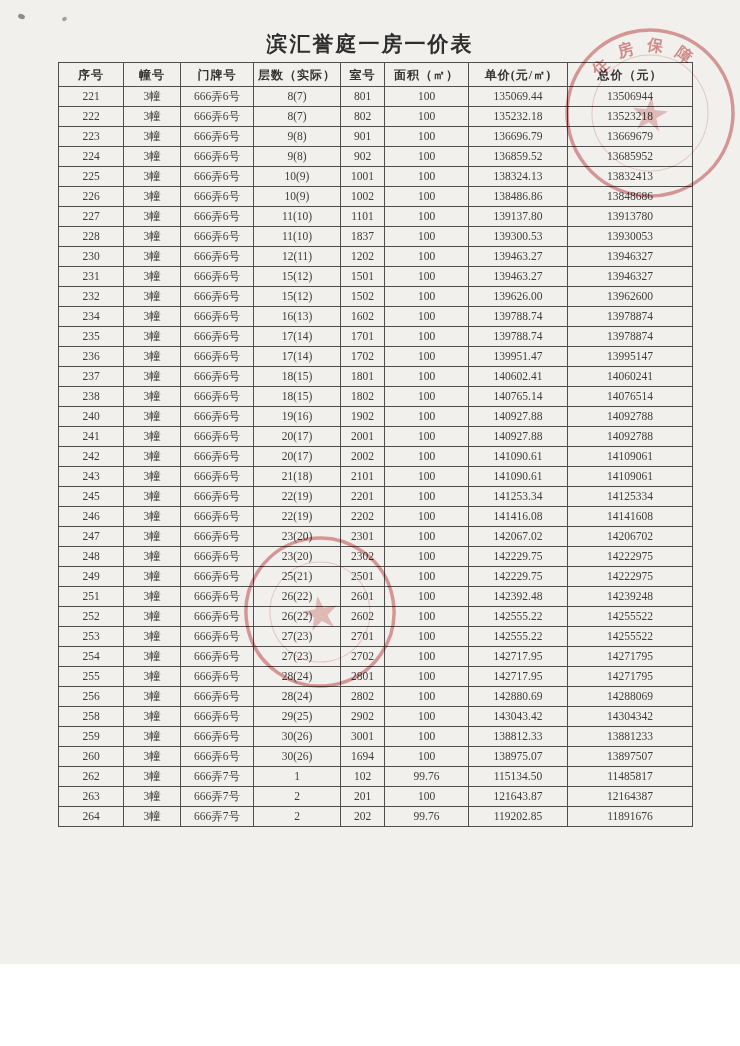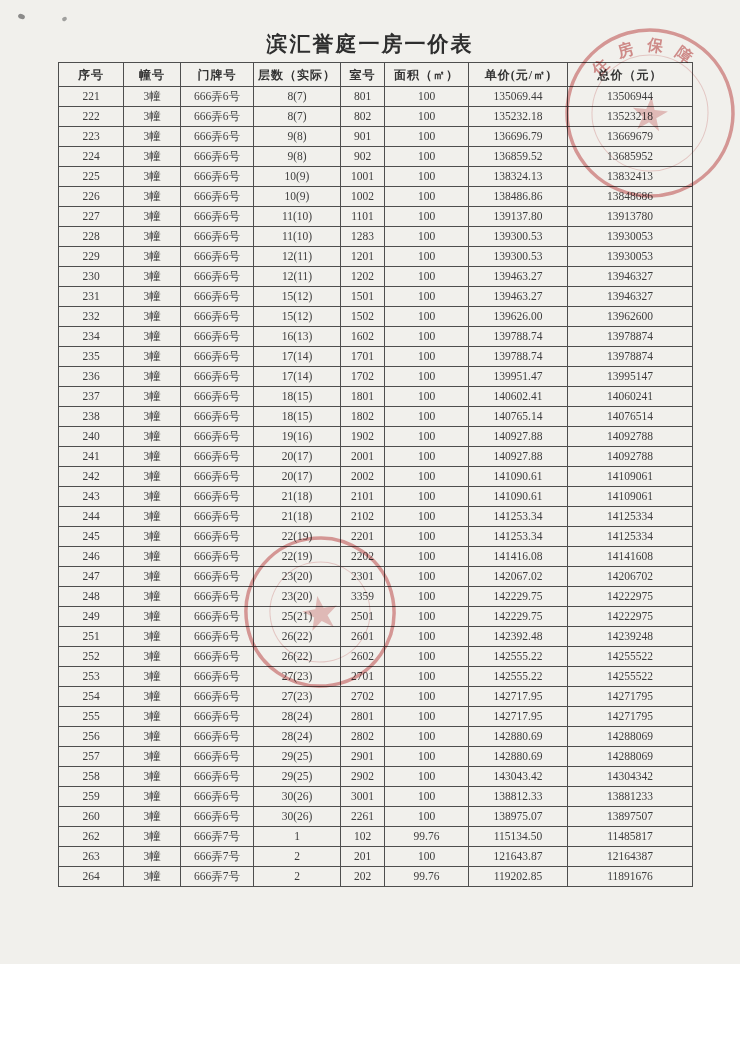--- a/index.html
+++ b/index.html
@@ -165,36 +165,26 @@
           <td>1101</td>
           <td>100</td>
           <td>139137.80</td>
           <td>13913780</td>
         </tr>
         <tr>
           <td>228</td>
           <td>3幢</td>
           <td>666弄6号</td>
           <td>11(10)</td>
-          <td>1283</td>
+          <td>1837</td>
           <td>100</td>
           <td>139300.53</td>
           <td>13930053</td>
         </tr>
         <tr>
-          <td>229</td>
-          <td>3幢</td>
-          <td>666弄6号</td>
-          <td>12(11)</td>
-          <td>1201</td>
-          <td>100</td>
-          <td>139300.53</td>
-          <td>13930053</td>
-        </tr>
-        <tr>
           <td>230</td>
           <td>3幢</td>
           <td>666弄6号</td>
           <td>12(11)</td>
           <td>1202</td>
           <td>100</td>
           <td>139463.27</td>
           <td>13946327</td>
         </tr>
         <tr>
@@ -301,40 +291,30 @@
           <td>243</td>
           <td>3幢</td>
           <td>666弄6号</td>
           <td>21(18)</td>
           <td>2101</td>
           <td>100</td>
           <td>141090.61</td>
           <td>14109061</td>
         </tr>
         <tr>
-          <td>244</td>
-          <td>3幢</td>
-          <td>666弄6号</td>
-          <td>21(18)</td>
-          <td>2102</td>
+          <td>245</td>
+          <td>3幢</td>
+          <td>666弄6号</td>
+          <td>22(19)</td>
+          <td>2201</td>
           <td>100</td>
           <td>141253.34</td>
           <td>14125334</td>
         </tr>
         <tr>
-          <td>245</td>
-          <td>3幢</td>
-          <td>666弄6号</td>
-          <td>22(19)</td>
-          <td>2201</td>
-          <td>100</td>
-          <td>141253.34</td>
-          <td>14125334</td>
-        </tr>
-        <tr>
           <td>246</td>
           <td>3幢</td>
           <td>666弄6号</td>
           <td>22(19)</td>
           <td>2202</td>
           <td>100</td>
           <td>141416.08</td>
           <td>14141608</td>
         </tr>
         <tr>
@@ -345,21 +325,21 @@
           <td>2301</td>
           <td>100</td>
           <td>142067.02</td>
           <td>14206702</td>
         </tr>
         <tr>
           <td>248</td>
           <td>3幢</td>
           <td>666弄6号</td>
           <td>23(20)</td>
-          <td>3359</td>
+          <td>2302</td>
           <td>100</td>
           <td>142229.75</td>
           <td>14222975</td>
         </tr>
         <tr>
           <td>249</td>
           <td>3幢</td>
           <td>666弄6号</td>
           <td>25(21)</td>
           <td>2501</td>
@@ -421,30 +401,20 @@
           <td>256</td>
           <td>3幢</td>
           <td>666弄6号</td>
           <td>28(24)</td>
           <td>2802</td>
           <td>100</td>
           <td>142880.69</td>
           <td>14288069</td>
         </tr>
         <tr>
-          <td>257</td>
-          <td>3幢</td>
-          <td>666弄6号</td>
-          <td>29(25)</td>
-          <td>2901</td>
-          <td>100</td>
-          <td>142880.69</td>
-          <td>14288069</td>
-        </tr>
-        <tr>
           <td>258</td>
           <td>3幢</td>
           <td>666弄6号</td>
           <td>29(25)</td>
           <td>2902</td>
           <td>100</td>
           <td>143043.42</td>
           <td>14304342</td>
         </tr>
         <tr>
@@ -455,21 +425,21 @@
           <td>3001</td>
           <td>100</td>
           <td>138812.33</td>
           <td>13881233</td>
         </tr>
         <tr>
           <td>260</td>
           <td>3幢</td>
           <td>666弄6号</td>
           <td>30(26)</td>
-          <td>2261</td>
+          <td>1694</td>
           <td>100</td>
           <td>138975.07</td>
           <td>13897507</td>
         </tr>
         <tr>
           <td>262</td>
           <td>3幢</td>
           <td>666弄7号</td>
           <td>1</td>
           <td>102</td>

